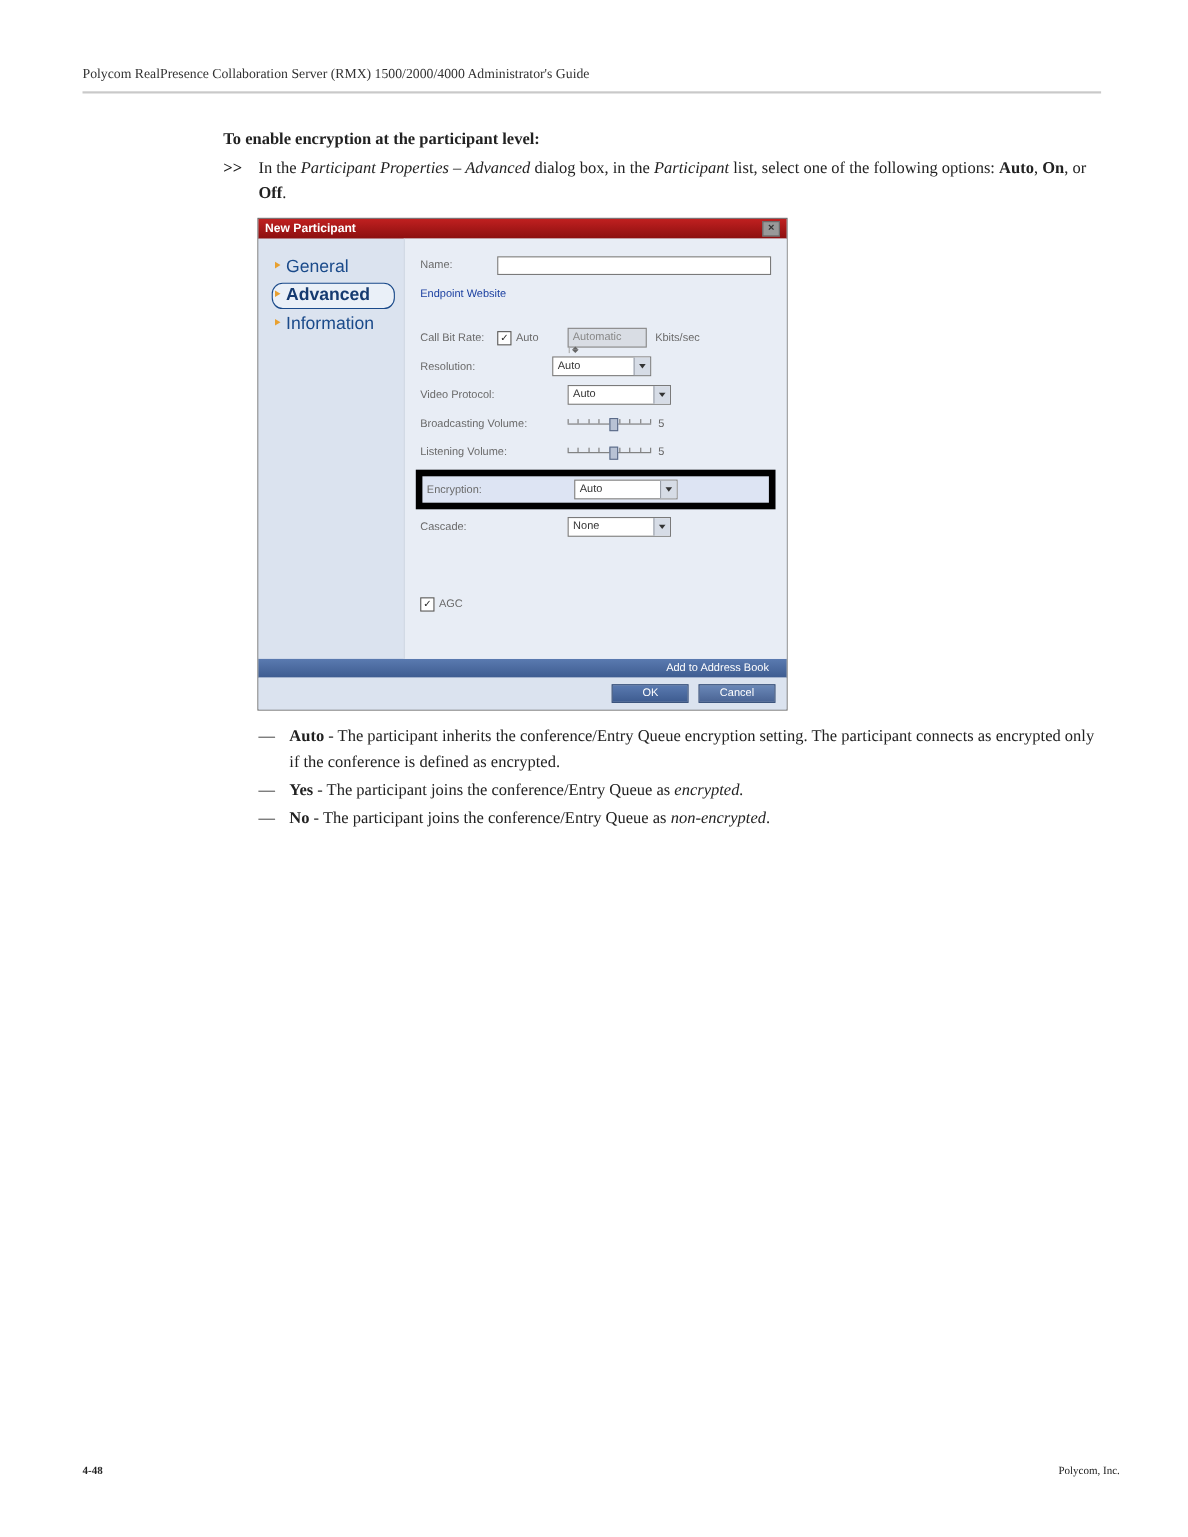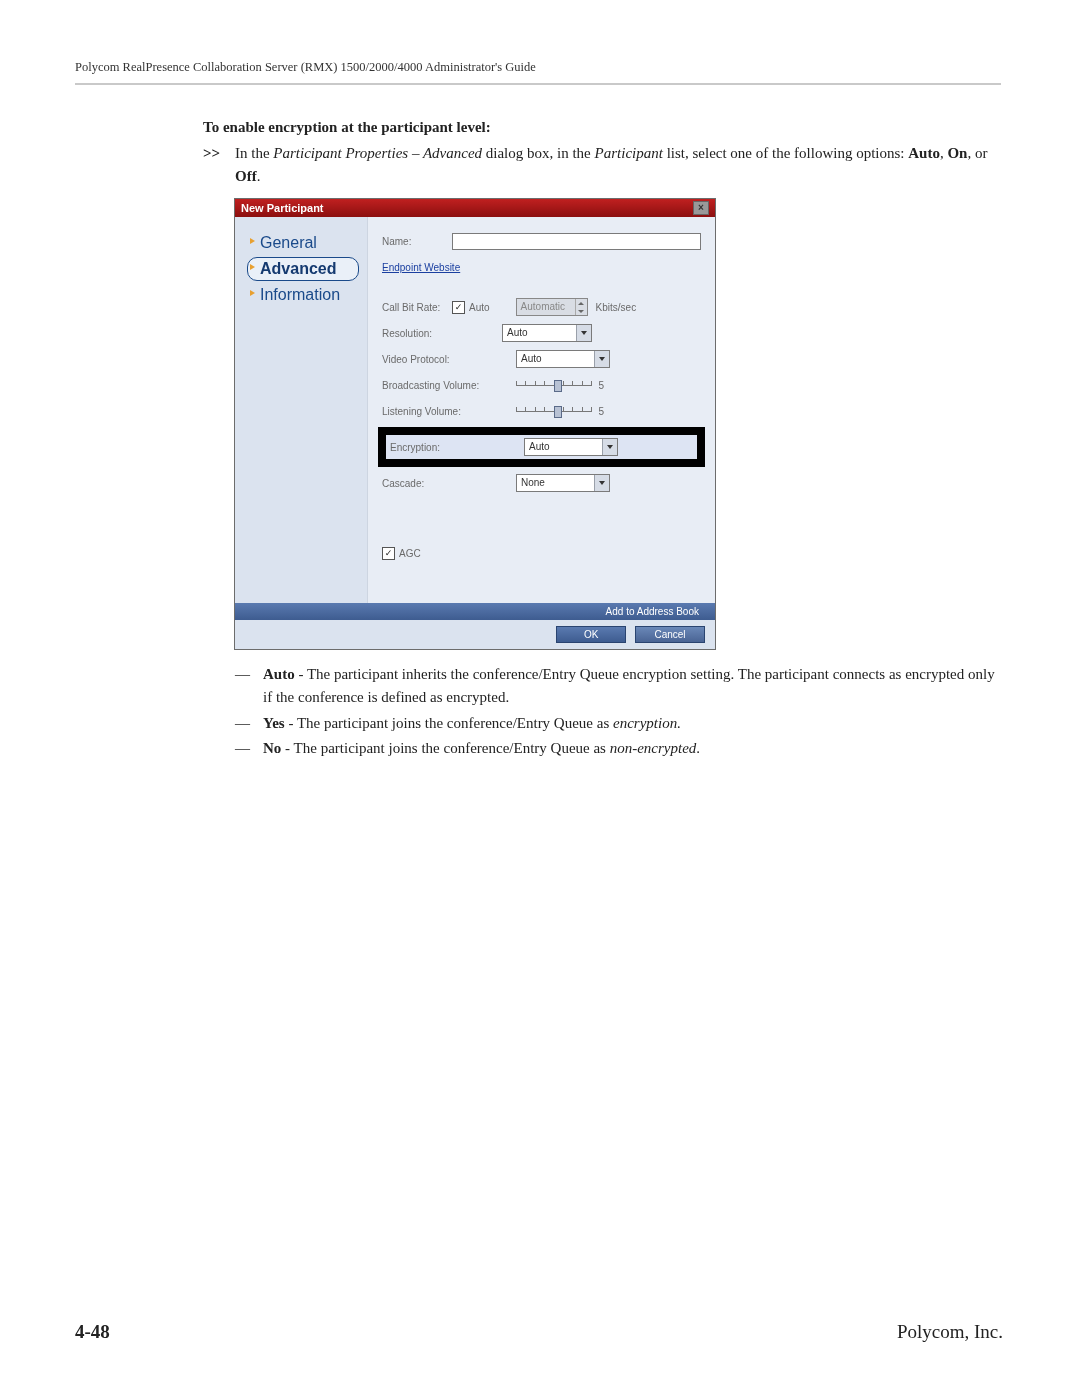--- a/index.html
+++ b/index.html
@@ -123,21 +123,21 @@
     color: #6a6a6a;
   }
   .row label.fld { width: 110px; }
   .row label.fld2 { width: 70px; }
   .textinput {
     border: 1px solid #7a7a7a;
     background: #fff;
     height: 15px;
     flex: 1;
   }
-  .link { color: #1a3fa0; text-decoration: underline; }
+  .link { color: #1a3fa0; }
   .chk {
     display: inline-flex; align-items: center; gap: 4px;
   }
   .chk .box {
     width: 11px; height: 11px; border: 1px solid #555; background: #fff;
     font-size: 9px; line-height: 10px; text-align: center; color: #222;
   }
   .dropdown {
     display: inline-flex; height: 16px; border: 1px solid #7a7a7a;
     background: #fff; width: 92px; align-items: stretch;
@@ -145,40 +145,40 @@
   .dropdown.wider { width: 88px; }
   .dropdown .val { flex:1; padding: 0 4px; font-size: 10px; line-height: 16px; color: #333; }
   .dropdown .arrow {
     width: 14px; background: #d6dce6; border-left: 1px solid #9aa0aa;
     display: flex; align-items: center; justify-content: center;
   }
   .dropdown .arrow::after {
     content: ""; width:0;height:0;border-left:3px solid transparent;border-right:3px solid transparent;border-top:4px solid #333;
   }
   .spinner {
-    display: inline-flex; height: 16px; border: 1px solid #888; background: #d9dde4; width: 70px;
+    display: inline-flex; height: 16px; border: 1px solid #888; background: #d9dde4; width: 70px; flex-direction: column;
   }
   .spinner .val { flex:1; padding:0 4px; font-size:10px; line-height:16px; color:#888; }
   .spinner .btns { width: 12px; display:flex; flex-direction:column; }
   .spinner .btns div { flex:1; border-left:1px solid #aaa; display:flex;align-items:center;justify-content:center;}
   .spinner .btns div::after{content:"";width:0;height:0;border-left:3px solid transparent;border-right:3px solid transparent;}
   .spinner .btns .up::after{border-bottom:3px solid #666;}
   .spinner .btns .dn::after{border-top:3px solid #666;}
   .slider {
     width: 88px; position: relative; height: 16px;
   }
   .slider .track {
     position:absolute; top:8px; left:0; right:12px; height:1px; background:#777;
   }
   .slider .ticks { position:absolute; top:4px; left:0; right:12px; display:flex; justify-content:space-between;}
   .slider .ticks span{ width:1px;height:4px;background:#777; display:block;}
   .slider .thumb { position:absolute; top:3px; left:38px; width:6px; height:10px; background:#b8c2d4; border:1px solid #5a6a88; }
   .slider .num { position:absolute; right:0; top:3px; font-size:10px; color:#666;}
   .highlight-row {
-    border: 8px solid #000000;
+    border: 6px solid #000000;
     padding: 2px 4px;
     margin: 2px -4px 6px -4px;
     background: rgba(80,110,220,0.07);
   }
   .dlg-footer1 {
     background: linear-gradient(#5a7ab0, #3e5c90);
     color: #fff;
     text-align: right;
     padding: 3px 16px;
     font-size: 10px;
@@ -214,24 +214,24 @@
   .bullet-row .dash {
     width: 28px; flex-shrink: 0;
   }
   .bullet-row .txt { flex:1; }
   .bullet-row .txt .b { font-weight: bold; }
   .bullet-row .txt .i { font-style: italic; }
 
   .footer {
     position: absolute;
     bottom: 54px;
-    left: 75px; right: 77px;
+    left: 75px; right: 62px;
     display: flex;
     justify-content: space-between;
-    font-size: 19px;
+    font-size: 10px;
     color: #222;
   }
   .footer .pn { font-weight: bold; }
 </style>
 </head>
 <body>
 
 <div class="page">
 
   <div class="header-row">Polycom RealPresence Collaboration Server (RMX) 1500/2000/4000 Administrator's Guide</div>
@@ -388,21 +388,21 @@
   <div class="bullet-block">
     <div class="bullet-row">
       <div class="dash">—</div>
       <div class="txt">
         <span class="b">Auto</span><span> - The participant inherits the conference/Entry Queue encryption setting. The participant connects as encrypted only if the conference is defined as encrypted.</span>
       </div>
     </div>
     <div class="bullet-row">
       <div class="dash">—</div>
       <div class="txt">
-        <span class="b">Yes</span><span> - The participant joins the conference/Entry Queue as </span><span class="i">encryption.</span><span></span>
+        <span class="b">Yes</span><span> - The participant joins the conference/Entry Queue as </span><span class="i">encrypted.</span><span></span>
       </div>
     </div>
     <div class="bullet-row">
       <div class="dash">—</div>
       <div class="txt">
         <span class="b">No</span><span> - The participant joins the conference/Entry Queue as </span><span class="i">non-encrypted</span><span>.</span>
       </div>
     </div>
   </div>
 

